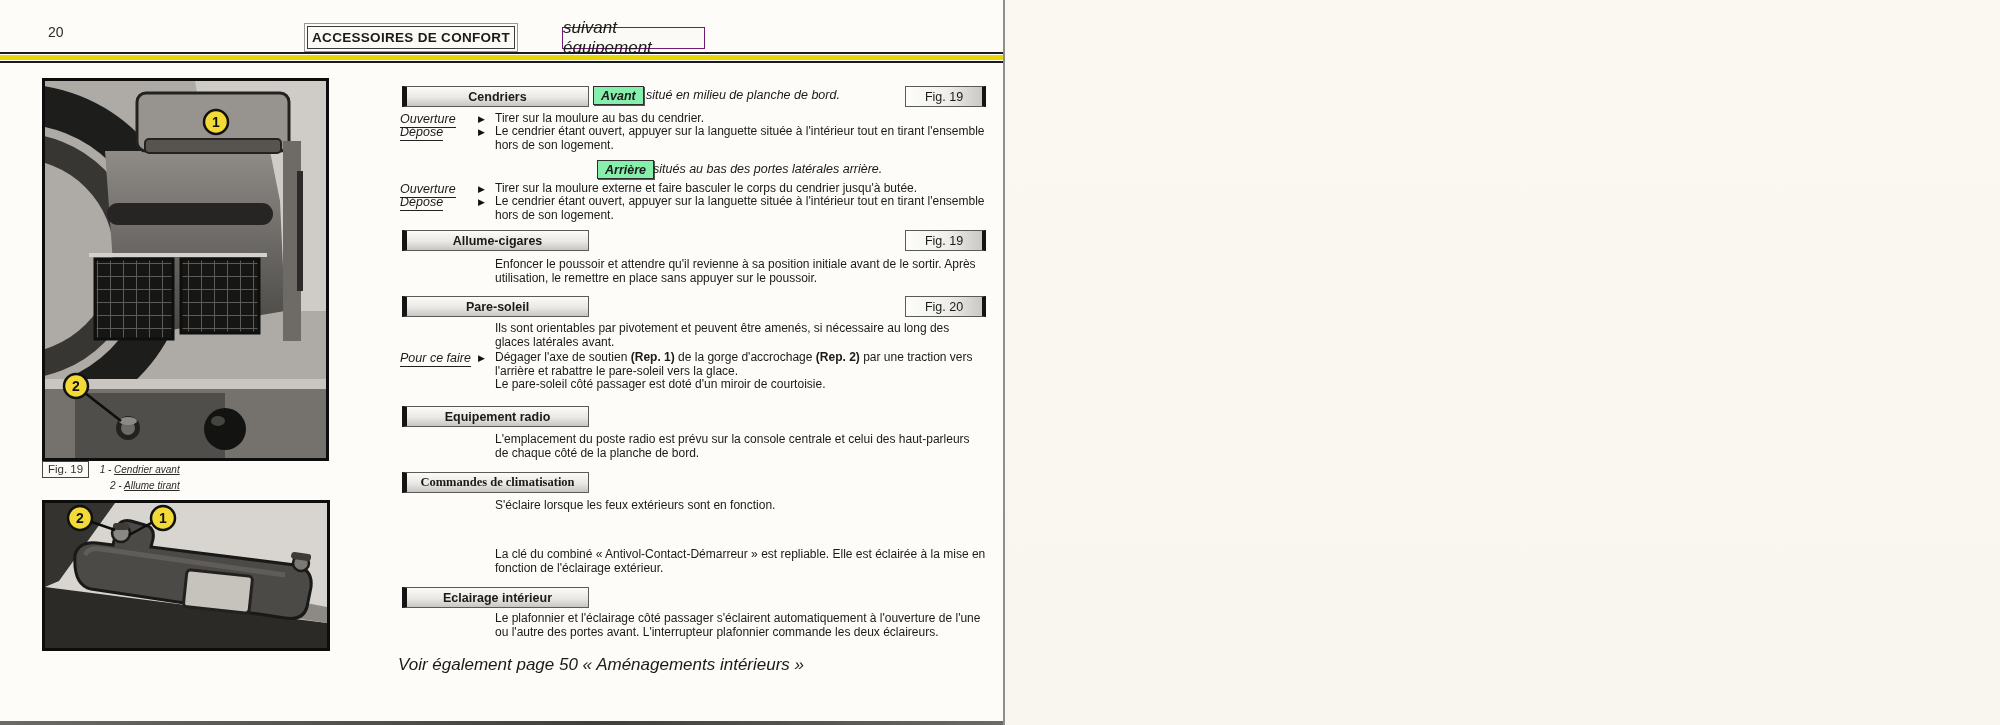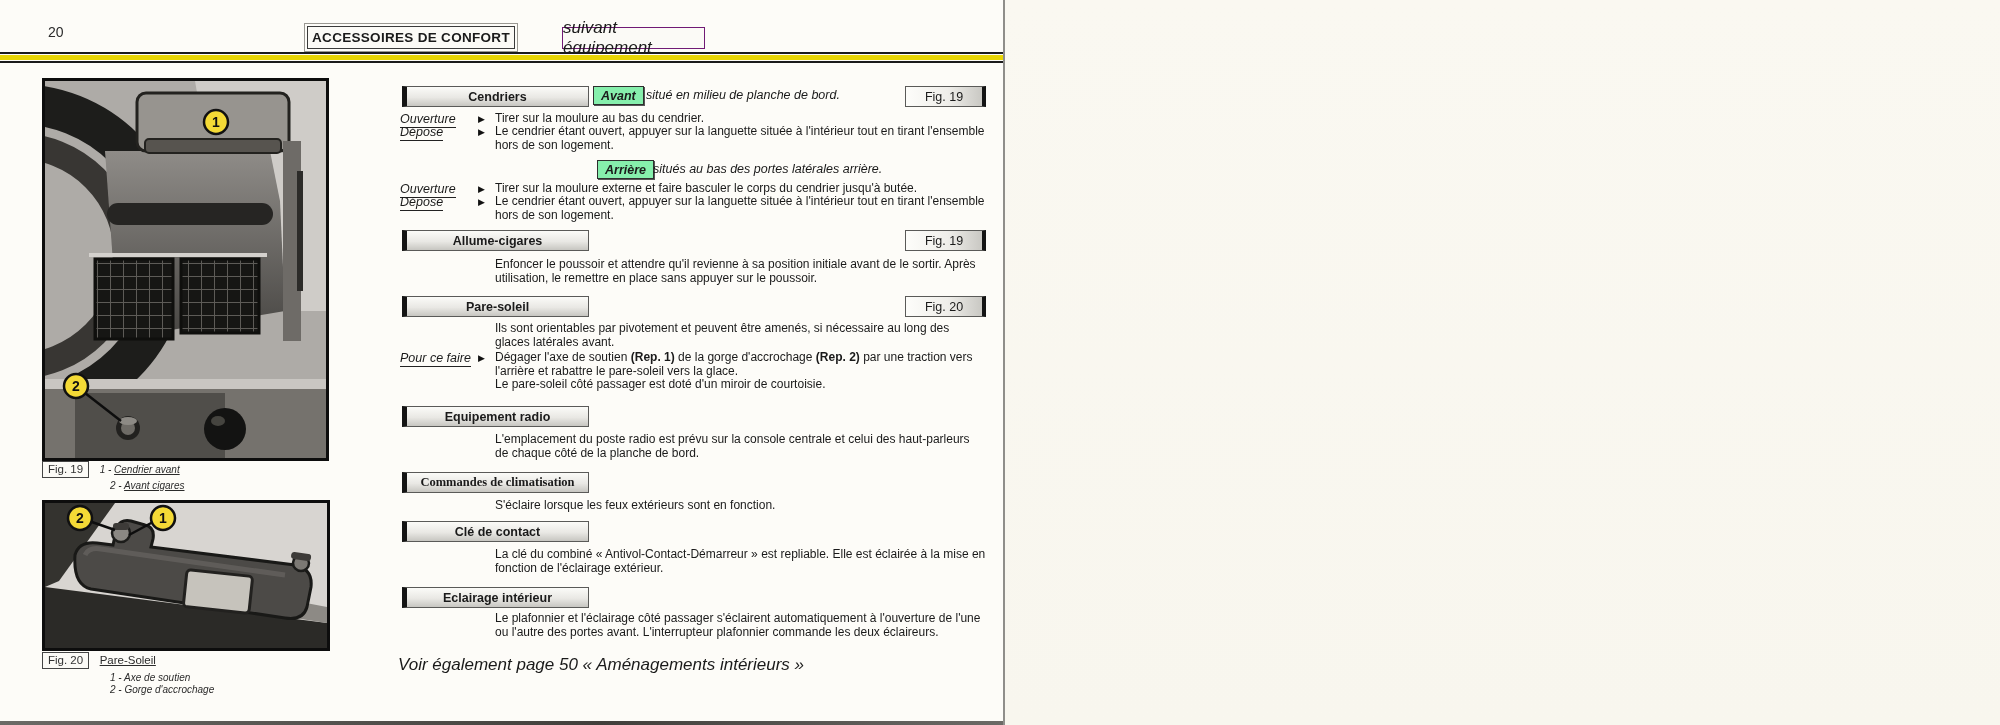--- a/index.html
+++ b/index.html
@@ -118,21 +118,21 @@
       <g>
         <circle cx="31" cy="305" r="12" fill="#f4da36" stroke="#111" stroke-width="2.5"></circle>
         <text x="31" y="310" text-anchor="middle" font-size="14" font-weight="bold" fill="#111">2</text>
       </g>
     </svg>
   </div>
 
   <div class="abs" style="left:42px;top:459px;">
     <span class="figtag">Fig. 19</span>
     <span class="cap-line" style="margin-left:6px;"><span>1 -</span> <span class="u">Cendrier avant</span></span>
-    <div class="cap-line" style="margin:2px 0 0 68px;"><span>2 -</span> <span class="u">Avant cigares</span></div>
+    <div class="cap-line" style="margin:2px 0 0 68px;"><span>2 -</span> <span class="u">Allume tirant</span></div>
   </div>
 
   <div class="abs photo-frame" style="left:42px;top:500px;width:282px;height:145px;">
     <svg width="282" height="145" viewBox="0 0 282 145">
       <rect width="282" height="145" fill="#d8d5d1"></rect>
       <polygon points="0,0 70,0 14,78 0,84" fill="#34332f"></polygon>
       <polygon points="0,84 282,120 282,145 0,145" fill="#2b2a27"></polygon>
       <polygon points="240,96 282,104 282,120 230,112" fill="#8d8a85"></polygon>
 
       <path d="M30 52 Q34 38 52 40 L68 42 L72 24 Q76 16 86 18 L100 22 Q110 24 108 36 L106 44 L250 62 Q268 66 266 84 L262 104 Q258 118 240 115 L46 86 Q28 82 30 52 Z" fill="#4c4a47" stroke="#191917" stroke-width="3"></path>
@@ -153,26 +153,20 @@
         <circle cx="35" cy="15" r="12" fill="#f4da36" stroke="#111" stroke-width="2.5"></circle>
         <text x="35" y="20" text-anchor="middle" font-size="14" font-weight="bold" fill="#111">2</text>
       </g>
       <g>
         <circle cx="118" cy="15" r="12" fill="#f4da36" stroke="#111" stroke-width="2.5"></circle>
         <text x="118" y="20" text-anchor="middle" font-size="14" font-weight="bold" fill="#111">1</text>
       </g>
     </svg>
   </div>
 
-  <div class="abs" style="left:42px;top:650px;">
-    <span class="figtag">Fig. 20</span>
-    <span class="cap-title" style="margin-left:6px;">Pare-Soleil</span>
-    <div class="cap-line" style="margin:3px 0 0 68px;"><span>1 -</span> <span>Axe de soutien</span></div>
-    <div class="cap-line" style="margin:1px 0 0 68px;"><span>2 -</span> <span>Gorge d'accrochage</span></div>
-  </div>
 
   <div class="sec" style="top:86px;">
     <div class="hbar">
         <span>Cendriers</span>
       </div>
     <span class="tag" style="left:193px;">Avant</span>
     <span class="tagnote" style="left:246px;">situé en milieu de planche de bord.</span>
     <div class="figbox">Fig. 19</div>
   </div>
   <div class="row" style="top:112px;">
@@ -225,25 +219,20 @@
   </div>
   <div class="abs para" style="top:433px;">L'emplacement du poste radio est prévu sur la console centrale et celui des haut-parleurs de chaque côté de la planche de bord.</div>
 
   <div class="sec" style="top:472px;font-family:Liberation Serif, serif;">
     <div class="hbar">
         <span>Commandes de climatisation</span>
       </div>
   </div>
   <div class="abs para" style="top:499px;">S'éclaire lorsque les feux extérieurs sont en fonction.</div>
 
-  <div class="sec" style="top:521px;">
-    <div class="hbar">
-        <span>Clé de contact</span>
-      </div>
-  </div>
   <div class="abs para" style="top:548px;">La clé du combiné « Antivol-Contact-Démarreur » est repliable. Elle est éclairée à la mise en fonction de l'éclairage extérieur.</div>
 
   <div class="sec" style="top:587px;">
     <div class="hbar">
         <span>Eclairage intérieur</span>
       </div>
   </div>
   <div class="abs para" style="top:612px;">Le plafonnier et l'éclairage côté passager s'éclairent automatiquement à l'ouverture de l'une ou l'autre des portes avant. L'interrupteur plafonnier commande les deux éclaireurs.</div>
 
   <div class="footnote" style="top:655px;">Voir également page 50 « Aménagements intérieurs »</div>

